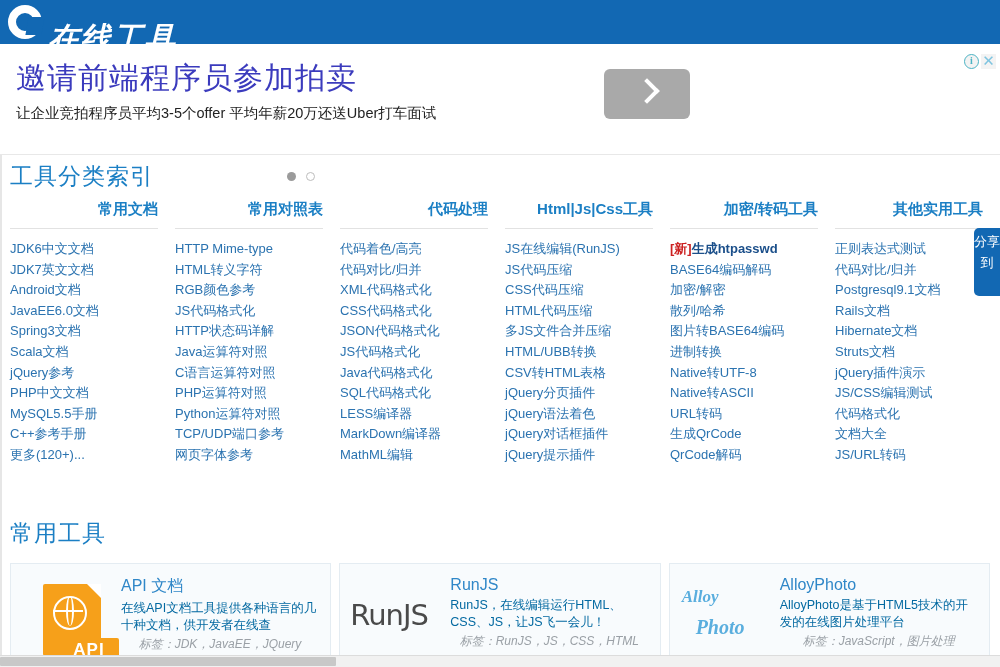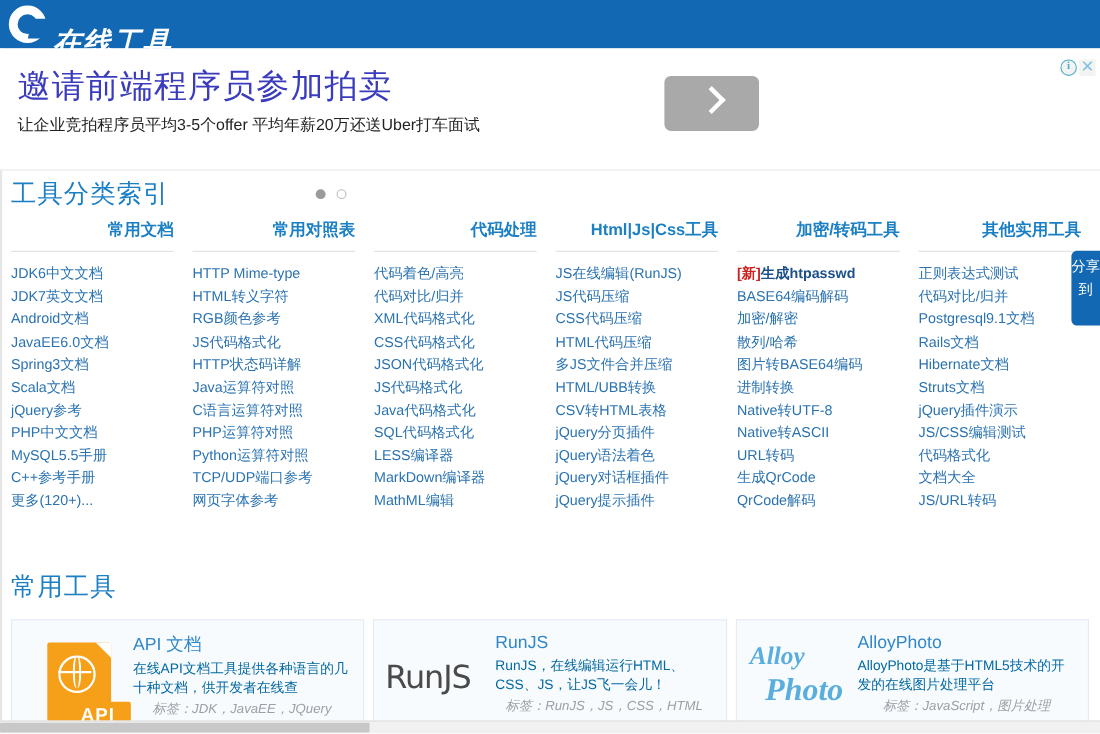--- a/index.html
+++ b/index.html
@@ -45,21 +45,21 @@
     content: "";
     position: absolute;
     right: -9px; top: 4px;
     width: 16px; height: 18px;
     background: #1268b3;
     transform: skewX(-10deg);
   }
   .logo-text {
     color: #ffffff;
     font-family: "Liberation Serif", "DejaVu Serif", serif;
-    font-size: 26px;
+    font-size: 31px;
     font-weight: bold;
     font-style: italic;
     letter-spacing: 1px;
     white-space: nowrap;
     margin-top: 33px;
   }
 
   
   .ad-banner {
     position: absolute;
@@ -327,22 +327,22 @@
   .alloy-logo {
     position: absolute;
     left: 2px; top: 10px;
     width: 100px;
     color: #5aaede;
     font-family: "Liberation Serif", "DejaVu Serif", serif;
     font-style: italic;
     font-weight: bold;
     line-height: 30px;
   }
-  .alloy-logo .l1 { font-size: 23px; display: block; }
-  .alloy-logo .l2 { font-size: 29px; display: block; padding-left: 14px; }
+  .alloy-logo .l1 { font-size: 17px; display: block; }
+  .alloy-logo .l2 { font-size: 20px; display: block; padding-left: 14px; }
 
   
   .hscroll {
     position: absolute;
     left: 0; bottom: 0;
     width: 1000px; height: 11px;
     background: #f1f1f1;
     border-top: 1px solid #dcdcdc;
   }
   .hscroll .thumb {

